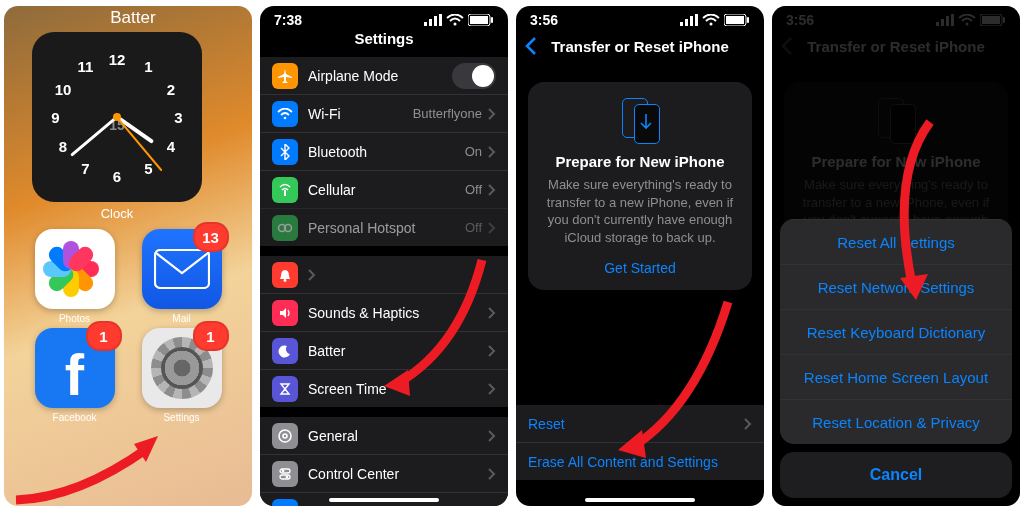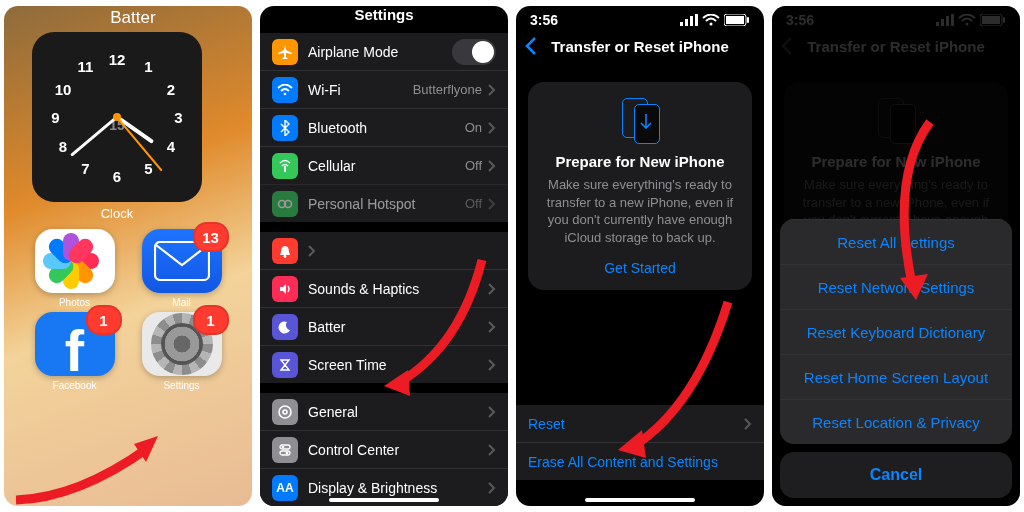--- a/index.html
+++ b/index.html
@@ -26,21 +26,21 @@
   .num{position:absolute;color:#fff;font-size:15px;font-weight:600;transform:translate(-50%,-50%);} 
   .hand{position:absolute;left:50%;top:50%;transform-origin:0 0;background:#fff;border-radius:2px;}
   .hour{width:4px;height:44px;transform:rotate(125deg) translate(-50%,-100%);}
   .min{width:3px;height:60px;transform:rotate(230deg) translate(-50%,-100%);}
   .sec{width:1.5px;height:70px;background:#ff9500;transform:rotate(140deg) translate(-50%,-100%);}
   .pin{position:absolute;left:50%;top:50%;width:8px;height:8px;border-radius:50%;background:#ff9500;transform:translate(-50%,-50%);}
   .day{position:absolute;left:50%;top:55%;transform:translate(-50%,-50%);color:#8b8b8b;font-size:14px;font-weight:600;}
   .clocklabel{text-align:center;color:#fff;font-size:13px;margin-top:4px;}
   .apps{display:grid;grid-template-columns:1fr 1fr;gap:4px 6px;padding:8px 20px 0;}
   .app{display:flex;flex-direction:column;align-items:center;}
-  .app .ico{width:80px;height:64px;border-radius:18px;position:relative;display:flex;align-items:center;justify-content:center;box-shadow:0 2px 6px rgba(0,0,0,.25);}
+  .app .ico{width:80px;height:80px;border-radius:18px;position:relative;display:flex;align-items:center;justify-content:center;box-shadow:0 2px 6px rgba(0,0,0,.25);}
   .app .ico.white{background:#fff;}
   .app .ico.mail{background:linear-gradient(#1f74ff,#1157e4);}
   .app .ico.fb{background:#1877f2;}
   .app .ico.gear{background:#e9e9e9;}
   .app .name{margin-top:4px;font-size:10px;color:#fff;}
   .badge{position:absolute;top:-7px;right:-7px;min-width:26px;height:26px;border-radius:14px;background:#ff3b30;color:#fff;font-size:15px;font-weight:600;display:flex;align-items:center;justify-content:center;padding:0 3px;border:2px solid rgba(0,0,0,0.1);}
   
   .photos{position:relative;width:56px;height:56px;}
   .pet{position:absolute;left:50%;top:50%;width:28px;height:16px;border-radius:10px;transform-origin:0 50%;}
   .fb-f{font-size:58px;font-weight:900;color:#fff;font-family:Arial;transform:translateY(6px);}
@@ -159,20 +159,41 @@
         <span class="name">Settings</span>
       </div>
     </div>
     <svg class="arrow" style="left:4px;bottom:-2px;width:190px;height:110px" viewBox="0 0 190 110">
       <path d="M8 102 Q 70 100 140 50" fill="none" stroke="#ed1c24" stroke-width="9"></path>
       <path d="M150 38 L126 46 L138 64 Z" fill="#ed1c24"></path>
     </svg>
   </div>
 
   <div class="phone">
+    <div class="status">
+      <span>7:38</span>
+      <span class="sicons">
+        <svg width="18" height="12">
+            <rect x="0" y="8" width="3" height="4" fill="#fff"></rect>
+            <rect x="5" y="5" width="3" height="7" fill="#fff"></rect>
+            <rect x="10" y="2" width="3" height="10" fill="#fff"></rect>
+            <rect x="15" y="0" width="3" height="12" fill="#fff"></rect>
+          </svg>
+        <svg width="18" height="12">
+            <path d="M1 4 Q9 -3 17 4" fill="none" stroke="#fff" stroke-width="2"></path>
+            <path d="M4 7 Q9 2 14 7" fill="none" stroke="#fff" stroke-width="2"></path>
+            <circle cx="9" cy="10" r="1.5" fill="#fff"></circle>
+          </svg>
+        <svg width="26" height="12">
+            <rect x="0" y="0" width="22" height="12" rx="3" fill="none" stroke="#fff"></rect>
+            <rect x="2" y="2" width="18" height="8" fill="#fff"></rect>
+            <rect x="23" y="3" width="2" height="6" rx="1" fill="#fff"></rect>
+          </svg>
+      </span>
+    </div>
     <div class="navbar">
       <span>Settings</span>
     </div>
 
     <div class="group">
       <div class="row">
         <div class="ric" style="background:#ff9500">
             <svg width="16" height="16" viewBox="0 0 16 16">
               <path d="M8 1 L9 6 L15 9 L15 10 L9 9 L9 13 L11 15 L5 15 L7 13 L7 9 L1 10 L1 9 L7 6 Z" fill="#fff"></path>
             </svg>

